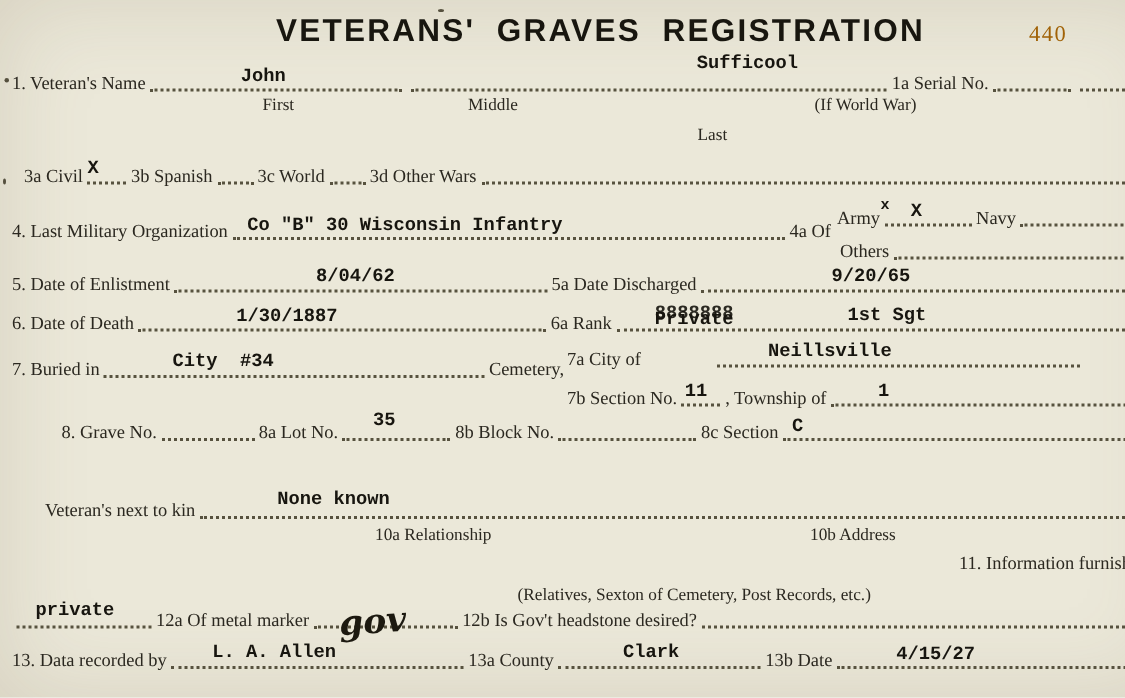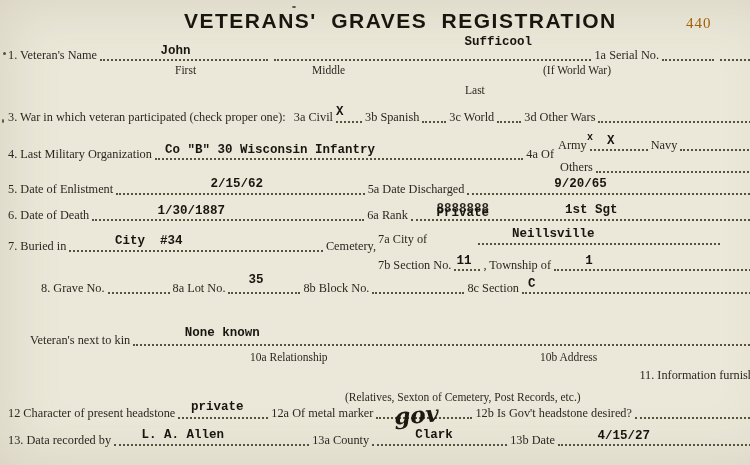--- a/index.html
+++ b/index.html
@@ -68,21 +68,20 @@
     <span class="dots" style="flex:0 0 52px;"></span>
     <span class="dots" style="flex:0 0 58px;"></span>
   </div>
   <span class="cap" style="top:64px; left:175px;">First</span>
   <span class="cap" style="top:64px; left:312px;">Middle</span>
   <span class="cap" style="top:64px; left:465px;margin-top:20px;">Last</span>
   <span class="cap" style="top:64px; left:543px;">(If World War)</span>
 
 
   <div class="row" style="top:108px; left:8px; right:4px; height:17px;">
-    <span class="lbl">3. War in which veteran participated (check proper one):</span>
     <span style="flex:0 0 8px;"></span>
     <span class="lbl">3a Civil</span>
     <span class="dots" style="flex:0 0 26px;">
       <span class="typed" style="left:0; bottom:3px;">X</span>
     </span>
     <span class="lbl">3b Spanish</span>
     <span class="dots" style="flex:0 0 24px;"></span>
     <span class="lbl">3c World</span>
     <span class="dots" style="flex:0 0 24px;"></span>
     <span class="lbl">3d Other Wars</span>
@@ -106,21 +105,21 @@
   </div>
   <span class="mark" style="top:132px; left:587px;">x</span>
   <div class="row" style="top:158px; left:560px; right:6px; height:17px;">
     <span class="lbl">Others</span>
     <span class="dots grow"></span>
   </div>
 
   <div class="row" style="top:180px; left:8px; right:4px; height:17px;">
     <span class="lbl">5. Date of Enlistment</span>
     <span class="dots grow">
-      <span class="typed" style="left:38%; bottom:3px;">2/15/62</span>
+      <span class="typed" style="left:38%; bottom:3px;">8/04/62</span>
     </span>
     <span class="lbl">5a Date Discharged</span>
     <span class="dots" style="flex:1.25 1 auto;">
       <span class="typed" style="left:28%; bottom:3px;">9/20/65</span>
     </span>
   </div>
 
   <div class="row" style="top:206px; left:8px; right:4px; height:17px;">
     <span class="lbl">6. Date of Death</span>
     <span class="dots grow">
@@ -186,21 +185,20 @@
 
   <div class="row" style="top:369px; left:8px; right:4px; height:17px;flex-direction:column;">
     <span class="lbl">11. Information furnished by</span>
     <span class="dots grow">
       <span class="typed hand" style="left:3%; bottom:-4px; font-size:26px;">Records</span>
     </span>
   </div>
   <span class="cap" style="top:391px; left:345px;">(Relatives, Sexton of Cemetery, Post Records, etc.)</span>
 
   <div class="row" style="top:404px; left:8px; right:4px; height:17px;">
-    <span class="lbl">12  Character of present headstone</span>
     <span class="dots" style="flex:0 0 90px;">
       <span class="typed" style="left:14%; bottom:4px;">private</span>
     </span>
     <span class="lbl">12a Of metal marker</span>
     <span class="dots" style="flex:0 0 96px;">
       <span class="typed hand" style="left:18%; bottom:-9px; font-size:23px;">gov</span>
     </span>
     <span class="lbl">12b Is Gov't headstone desired?</span>
     <span class="dots grow"></span>
   </div>

